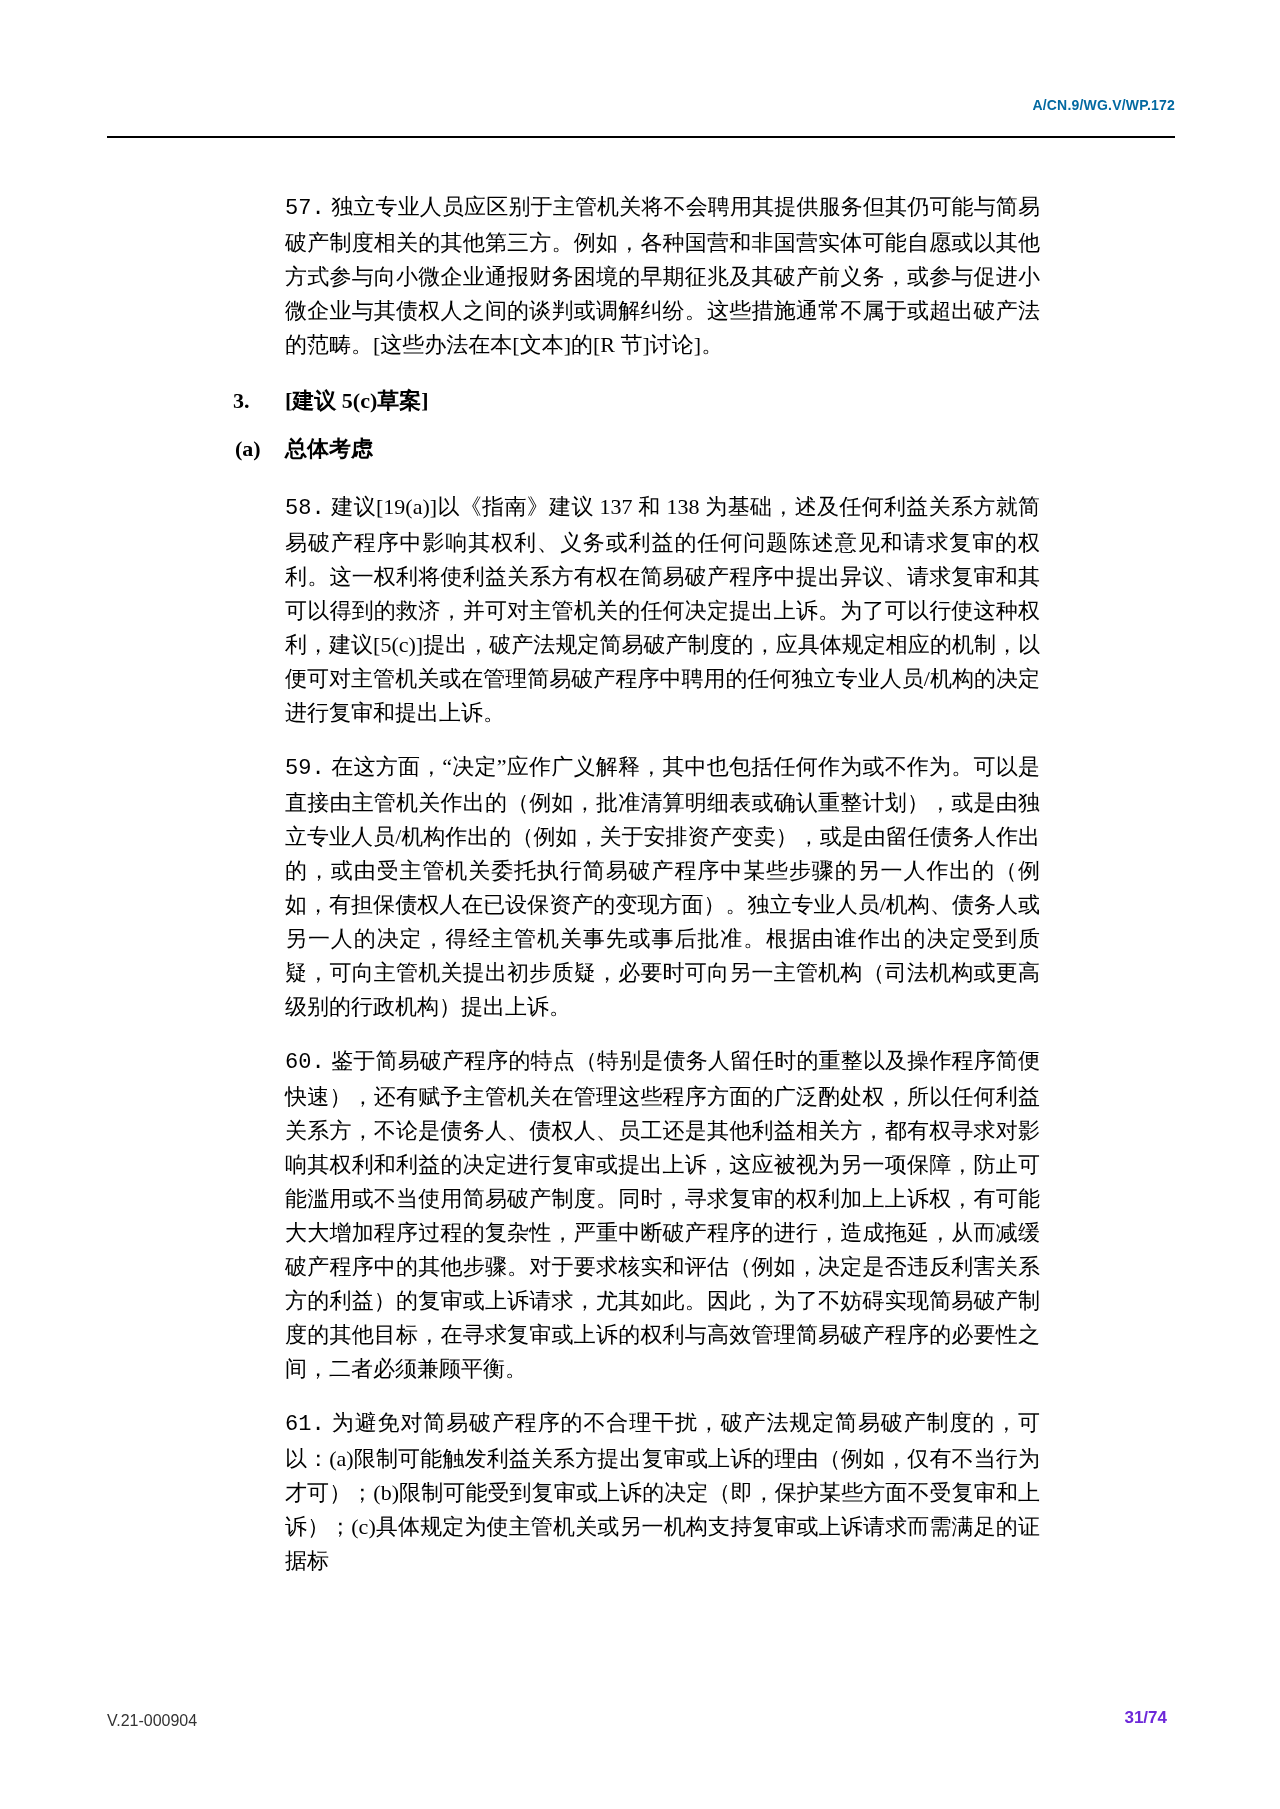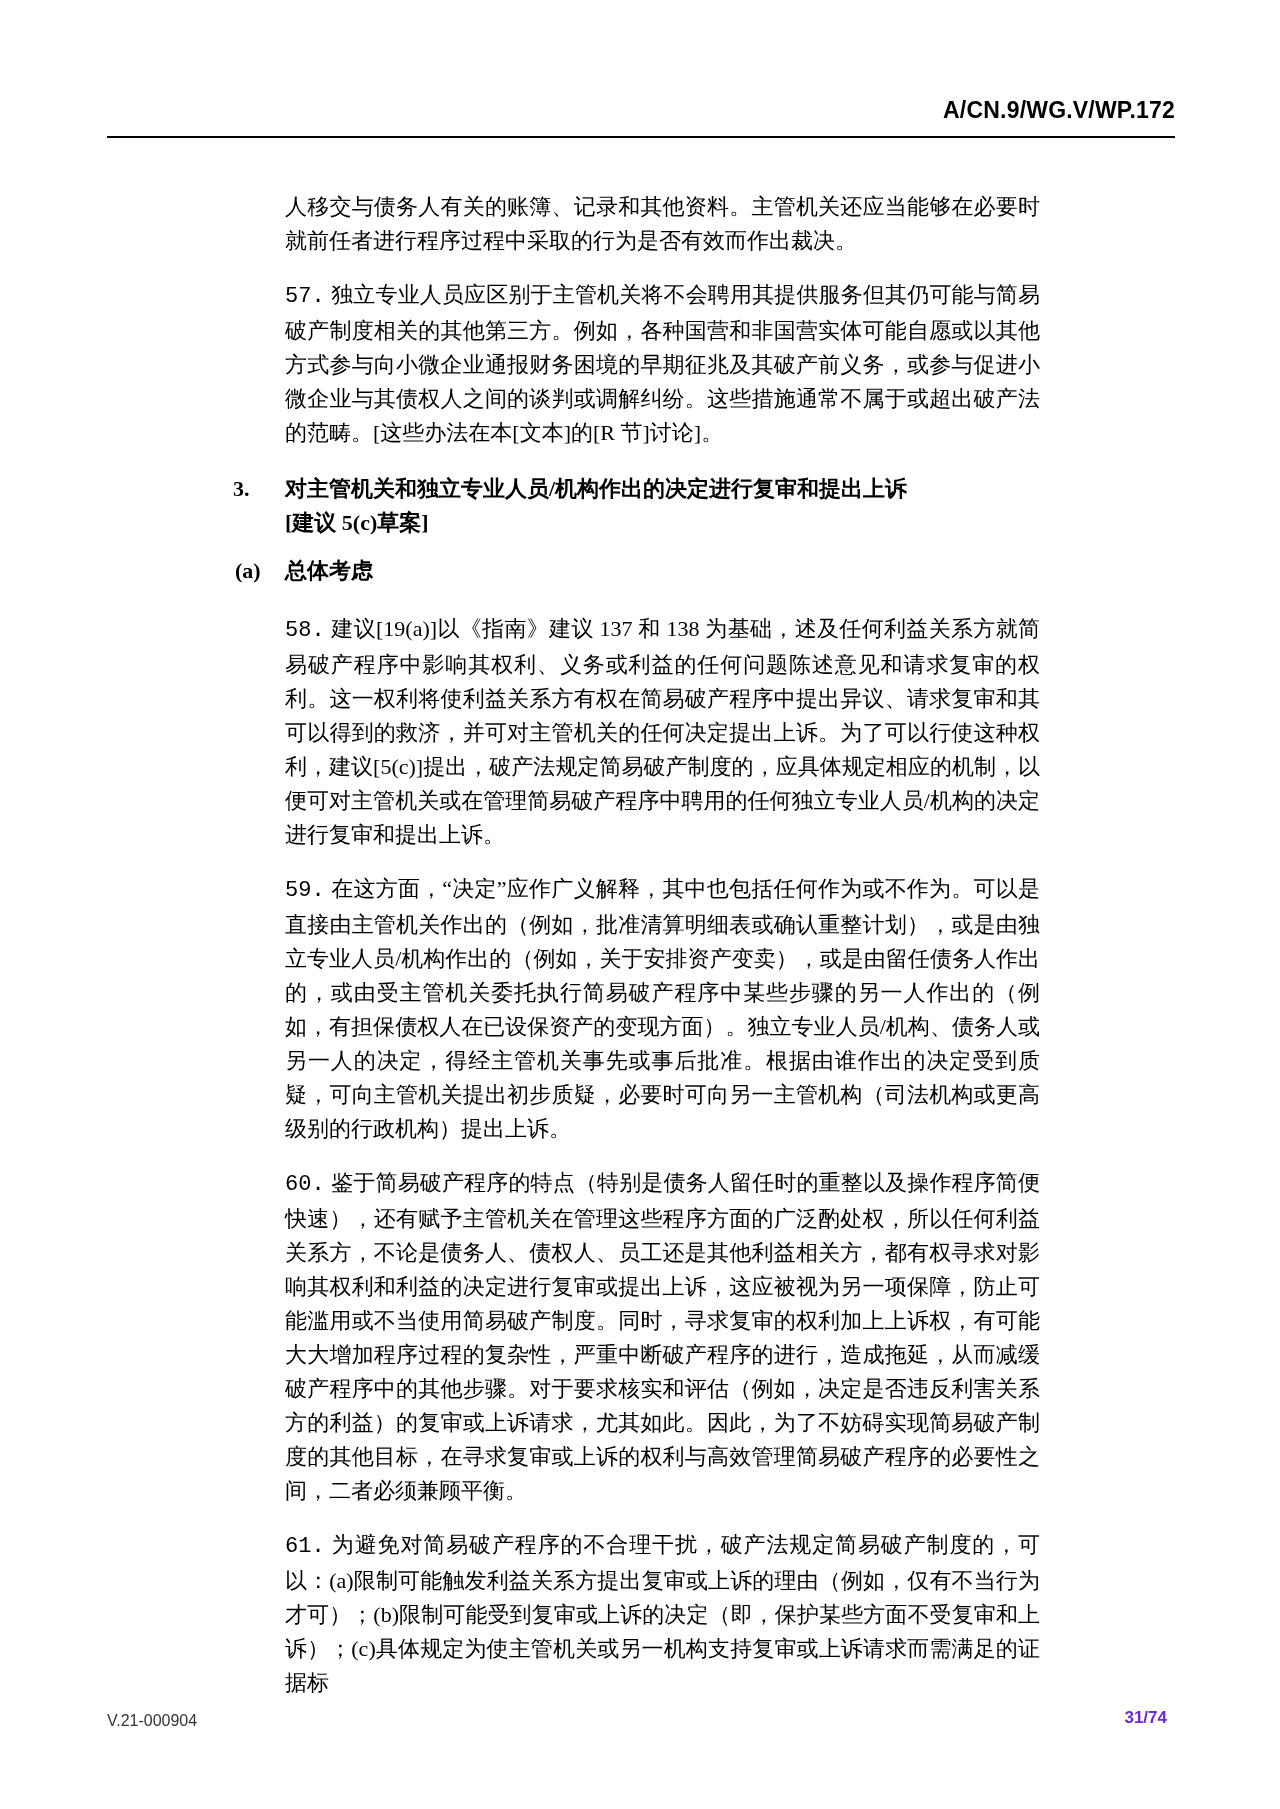--- a/index.html
+++ b/index.html
@@ -12,23 +12,23 @@
     color:#000;
     overflow:hidden;
   }
   
   .doc-symbol{
     position:absolute;
     top:97px;
     right:105px;
     font-family:"Liberation Sans","DejaVu Sans",sans-serif;
     font-weight:bold;
-    font-size:23px;
+    font-size:14px;
     letter-spacing:0.2px;
-    color:#000000;
+    color:#0369a1;
   }
   .header-rule{
     position:absolute;
     top:136px;
     left:107px;
     width:1068px;
     height:2px;
     background:#000;
   }
   
@@ -82,28 +82,26 @@
 <body>
 
 <div class="page">
 
   <div class="doc-symbol">A/CN.9/WG.V/WP.172</div>
 
   <div class="header-rule"></div>
 
   <div class="content">
 
-    <p class="para">人移交与债务人有关的账簿、记录和其他资料。主管机关还应当能够在必要时就前任者进行程序过程中采取的行为是否有效而作出裁决。</p>
 
     <p class="para"><span class="pnum">57.</span><span>独立专业人员应区别于主管机关将不会聘用其提供服务但其仍可能与简易破产制度相关的其他第三方。例如，各种国营和非国营实体可能自愿或以其他方式参与向小微企业通报财务困境的早期征兆及其破产前义务，或参与促进小微企业与其债权人之间的谈判或调解纠纷。这些措施通常不属于或超出破产法的范畴。[这些办法在本[文本]的[R 节]讨论]。</span></p>
 
     <div class="h3">
       <span class="hnum">3.</span>
       <span class="htext">
-        <span class="hline">对主管机关和独立专业人员/机构作出的决定进行复审和提出上诉</span>
         <span class="hline">[建议 5(c)草案]</span>
       </span>
     </div>
 
     <div class="ha">
       <span class="hnum2">(a)</span>
       <span>总体考虑</span>
     </div>
 
     <p class="para"><span class="pnum">58.</span><span>建议[19(a)]以《指南》建议 137 和 138 为基础，述及任何利益关系方就简易破产程序中影响其权利、义务或利益的任何问题陈述意见和请求复审的权利。这一权利将使利益关系方有权在简易破产程序中提出异议、请求复审和其可以得到的救济，并可对主管机关的任何决定提出上诉。为了可以行使这种权利，建议[5(c)]提出，破产法规定简易破产制度的，应具体规定相应的机制，以便可对主管机关或在管理简易破产程序中聘用的任何独立专业人员/机构的决定进行复审和提出上诉。</span></p>

